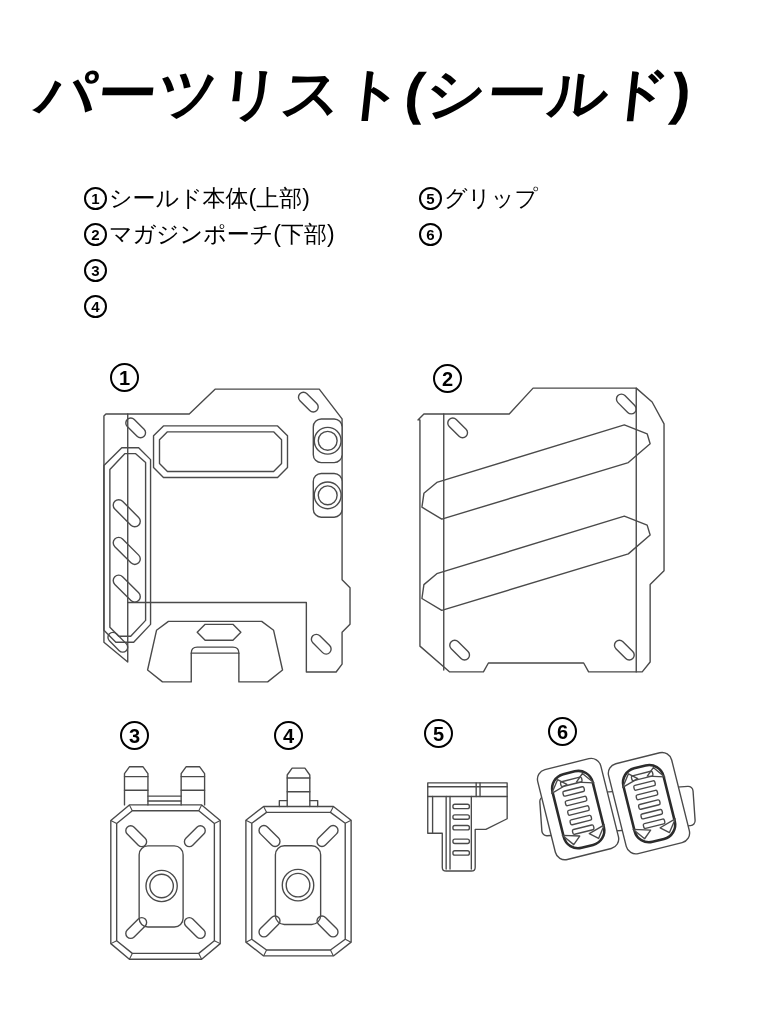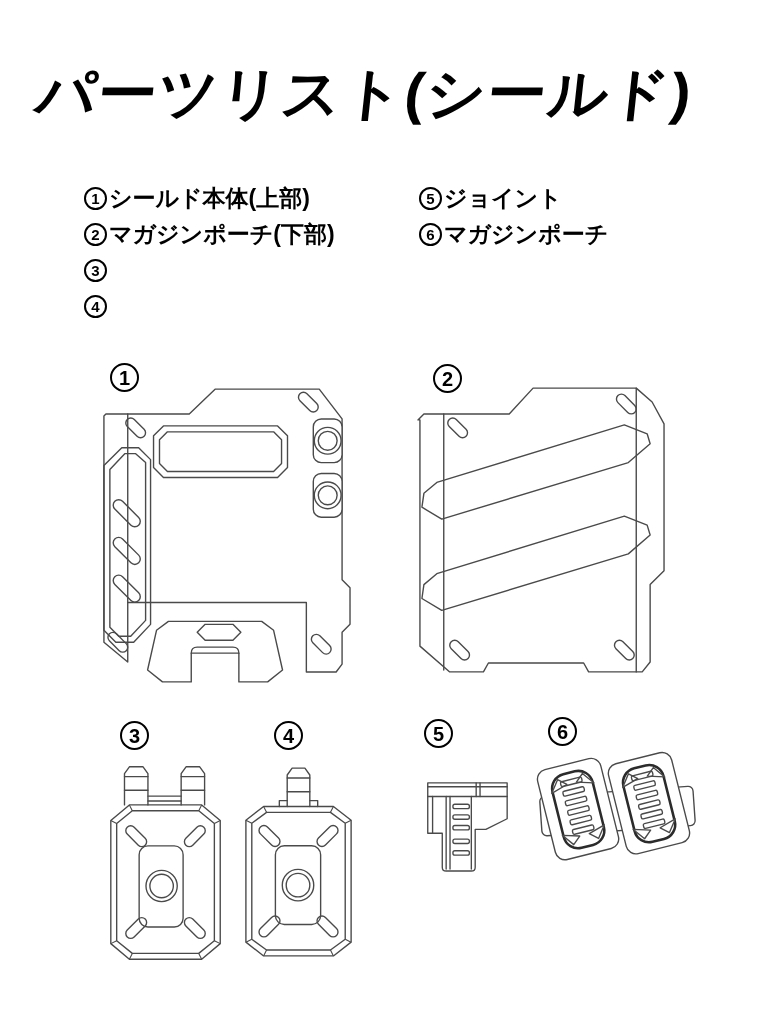--- a/index.html
+++ b/index.html
@@ -14,21 +14,21 @@
     transform:scaleX(1.04) skewX(-6deg);transform-origin:left center;
   }
   .plist{position:absolute;}
   .plist .row{display:flex;align-items:center;height:36px;}
   .cnum{
     display:inline-flex;align-items:center;justify-content:center;
     box-sizing:border-box;width:23px;height:23px;border:2px solid #000;
     border-radius:50%;font-weight:bold;font-size:15px;line-height:1;
     flex:0 0 auto;
   }
-  .lbl{font-size:23px;font-weight:bold;margin-left:2px;letter-spacing:0px;}
+  .lbl{font-size:23px;font-weight:normal;margin-left:2px;letter-spacing:0px;}
   .fignum{position:absolute;}
   .fignum .cnum{width:29px;height:29px;border-width:2.5px;font-size:20px;}
   .fig{position:absolute;}
   .ln{fill:none;stroke:#4a4a4a;stroke-width:1.4;stroke-linejoin:round;stroke-linecap:round;}
   .wh{fill:#ffffff;stroke:#4a4a4a;stroke-width:1.4;stroke-linejoin:round;}
   .bold{fill:#ffffff;stroke:#2b2b2b;stroke-width:2.6;stroke-linejoin:round;}
   .thin{fill:none;stroke:#4a4a4a;stroke-width:1.1;stroke-linejoin:round;}
 </style>
 </head>
 <body>
@@ -50,25 +50,24 @@
       <span class="cnum">3</span>
     </div>
     <div class="row">
       <span class="cnum">4</span>
     </div>
   </div>
 
   <div class="plist" style="left:419px;top:180px;">
     <div class="row">
       <span class="cnum">5</span>
-      <span class="lbl">ジョイント</span>
+      <span class="lbl">グリップ</span>
     </div>
     <div class="row">
       <span class="cnum">6</span>
-      <span class="lbl">マガジンポーチ</span>
     </div>
   </div>
 
   <div class="fignum" style="left:110px;top:363px;"><span class="cnum">1</span></div>
   <div class="fignum" style="left:433px;top:364px;"><span class="cnum">2</span></div>
   <div class="fignum" style="left:120px;top:721px;"><span class="cnum">3</span></div>
   <div class="fignum" style="left:274px;top:721px;"><span class="cnum">4</span></div>
   <div class="fignum" style="left:424px;top:719px;"><span class="cnum">5</span></div>
   <div class="fignum" style="left:548px;top:717px;"><span class="cnum">6</span></div>
 

